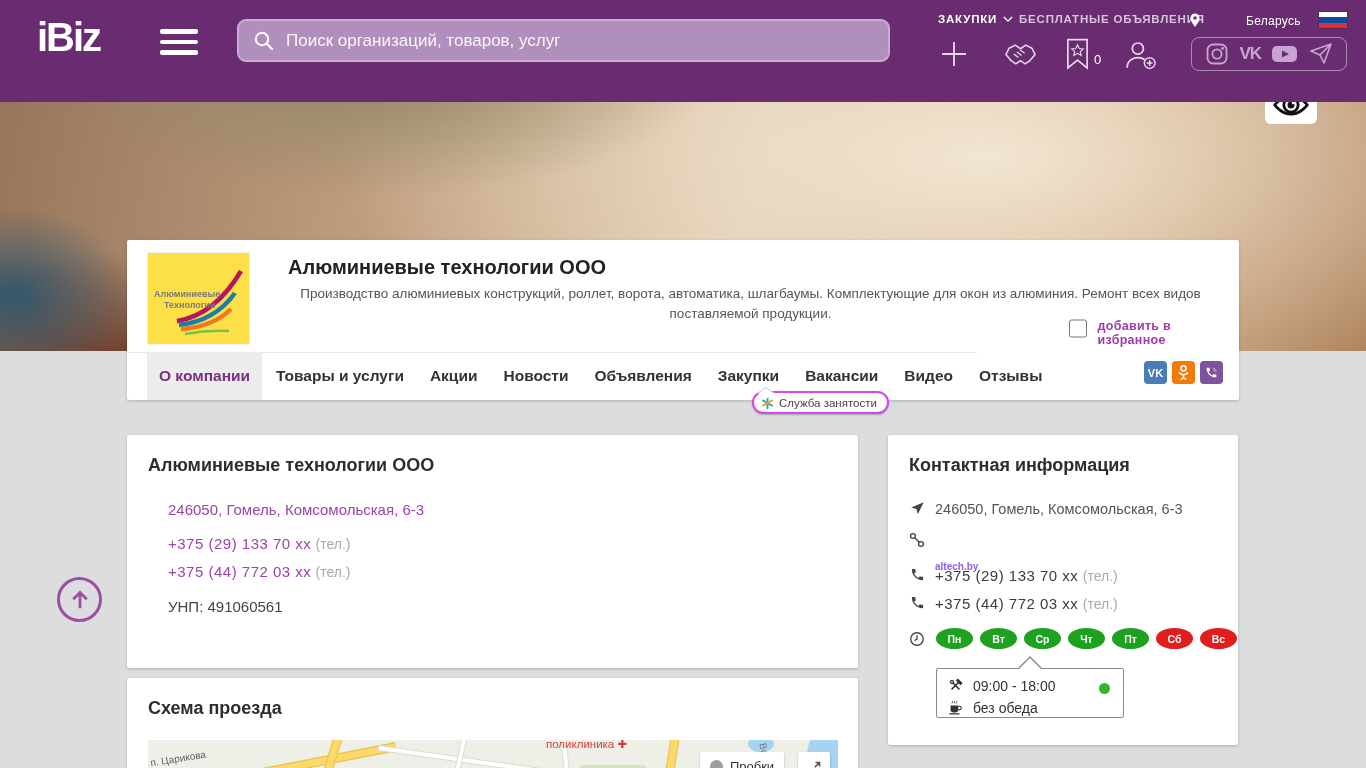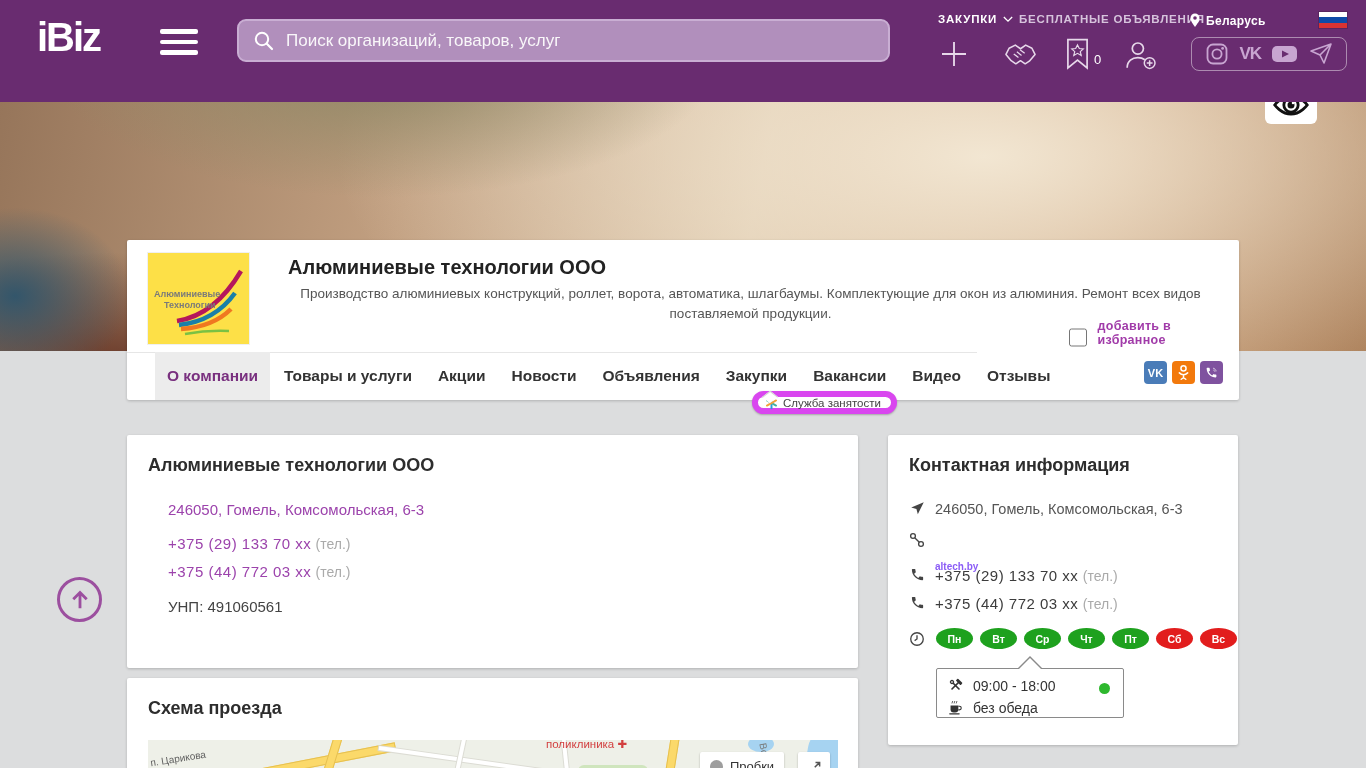--- a/index.html
+++ b/index.html
@@ -13,21 +13,21 @@
   .burger { position:absolute; left:160px; top:29px; width:38px; height:26px; cursor:pointer; }
   .burger div { width:38px; height:4.5px; background:#fff; border-radius:2px; margin-bottom:6.2px; }
   .search-wrap { position:absolute; left:237px; top:19px; width:653px; height:43px; background:#b18fbc; border:2px solid #c9aed3; border-radius:9px; display:flex; align-items:center; }
   .search-wrap svg { margin:0 10px 0 13px; flex:0 0 auto; }
   .search-input { flex:1; background:transparent; border:none; outline:none; font-size:17px; color:#fff; font-family:inherit; }
   .search-input::placeholder { color:#fdfdfd; opacity:.95; }
   .topnav { position:absolute; top:13px; font-size:11.5px; font-weight:bold; color:#fff; letter-spacing:.8px; display:flex; align-items:center; cursor:pointer; }
   .topnav.muted { color:#d6c3dc; font-weight:bold; }
   .nav-zakupki { left:938px; }
   .nav-ads { left:1019px; }
-  .nav-geo { left:1189px; font-weight:bold; font-size:12px; letter-spacing:.3px; }
+  .nav-geo { left:1189px; font-weight:normal; font-size:12px; letter-spacing:.3px;gap:40px; }
   .flag { position:absolute; left:1319px; top:12px; width:28px; height:16px; cursor:pointer; box-shadow:0 0 0 1px rgba(0,0,0,.15); }
   .flag div { height:33.3%; }
   .hicon { position:absolute; top:38px; cursor:pointer; }
   .hcount { position:absolute; left:1094px; top:52px; color:#fff; font-size:13px; }
   .socialbox { position:absolute; left:1191px; top:37px; width:156px; height:34px; border:1px solid rgba(255,255,255,.45); border-radius:8px; display:flex; align-items:center; justify-content:space-around; padding:0 8px; }
   .socialbox .sicon { cursor:pointer; display:flex; align-items:center; }
   .vk-txt { color:#c8a5d1; font-weight:bold; font-size:17px; letter-spacing:-1px; }
 
   
   .hero { position:absolute; left:0; top:81px; width:1366px; height:270px;
@@ -43,31 +43,31 @@
 
   
   .card { position:absolute; background:#fff; border-radius:2px; box-shadow:0 1px 3px rgba(0,0,0,.2); }
   .company-card { left:127px; top:240px; width:1112px; height:160px; z-index:10; }
   .clogo { position:absolute; left:20px; top:12px; width:103px; height:93px; background:#fde047; border:1px solid #f0f0f0; overflow:hidden; }
   .clogo-text { position:absolute; left:6px; top:36px; font-size:9px; color:#7a7a7a; line-height:1.25; z-index:2; }
   .clogo-text b { font-weight:bold; }
   .clogo svg { position:absolute; right:2px; top:6px; }
   .cname { position:absolute; left:161px; top:16px; font-size:20px; font-weight:bold; color:#222; }
   .cdesc { position:absolute; left:161px; top:44px; width:925px; font-size:13.5px; color:#555; line-height:1.48;text-align:center; }
-  .fav { position:absolute; left:942px; top:79px; display:flex; align-items:flex-end; }
+  .fav { position:absolute; left:942px; top:79px; display:flex; align-items:flex-start; }
   .fav input { width:19px; height:19px; accent-color:#888; margin-right:10px; cursor:pointer; }
   .fav span { color:#a13ba9; font-weight:bold; font-size:12.5px; letter-spacing:.3px; cursor:pointer; }
   .tabs-divider { position:absolute; left:0; top:112px; width:850px; border-top:1px solid #e6e6e6; }
   .tabs { position:absolute; left:20px; top:112px; height:48px; display:flex; align-items:stretch; }
   .tab { display:flex; align-items:center; padding:0 12px; margin-right:2px; font-size:15.5px; font-weight:bold; color:#333; cursor:pointer; white-space:nowrap; }
-  .tab.active { background:#ececec; color:#79307f;margin-left:8px; }
+  .tab.active { background:#ececec; color:#79307f; }
   .card-socials { position:absolute; left:1017px; top:121px; display:flex; gap:5px; }
   .csq { width:23px; height:23px; border-radius:4px; display:flex; align-items:center; justify-content:center; color:#fff; font-weight:bold; font-size:10px; cursor:pointer; }
 
-  .vtooltip { position:absolute; left:752px; top:391px; height:23px; background:#fff; border:6px solid #d946ef; border-radius:12px; box-shadow:0 1px 2px rgba(0,0,0,.25); display:flex; align-items:center; padding:0 10px 0 7px; z-index:12; }
+  .vtooltip { position:absolute; left:752px; top:391px; height:23px; background:#fff; border:2px solid #d946ef; border-radius:12px; box-shadow:0 1px 2px rgba(0,0,0,.25); display:flex; align-items:center; padding:0 10px 0 7px; z-index:12; }
   .vtooltip::before { content:""; position:absolute; left:7px; top:-5px; width:9px; height:9px; background:#fff; border-left:1px solid #d3d3d3; border-top:1px solid #d3d3d3; transform:rotate(38deg) skewX(-15deg); }
   .vtooltip span { font-size:11.5px; color:#444; margin-left:5px; white-space:nowrap; }
 
   
   .about-card { left:127px; top:435px; width:731px; height:233px; }
   .h2 { position:absolute; left:21px; top:20px; font-size:18px; font-weight:bold; color:#2d2d2d; }
   .addr-link { position:absolute; left:41px; top:66px; font-size:15px; color:#9c43ac; cursor:pointer; }
   .phone-row { position:absolute; left:41px; font-size:15px; }
   .phone-row .num { color:#9c43ac; cursor:pointer; letter-spacing:.5px; }
   .phone-row .note { color:#aaa; font-size:14px; }

